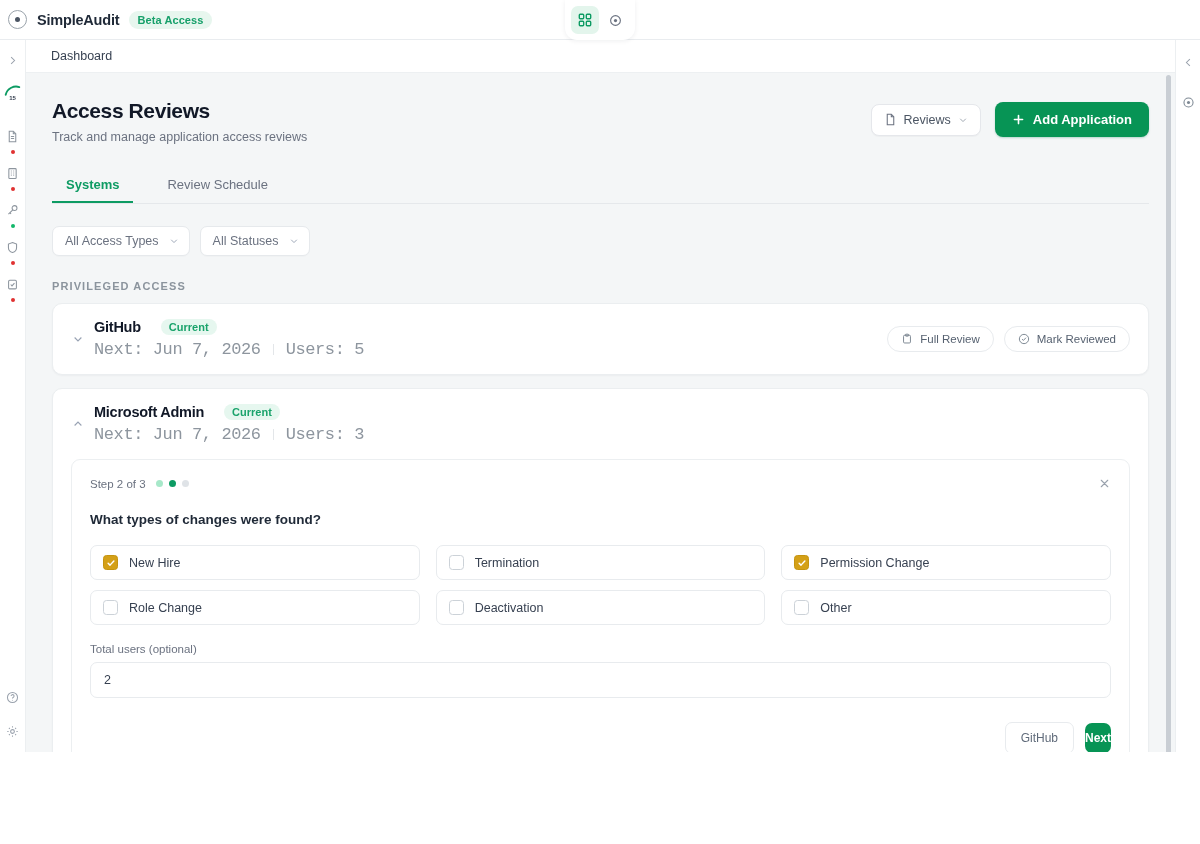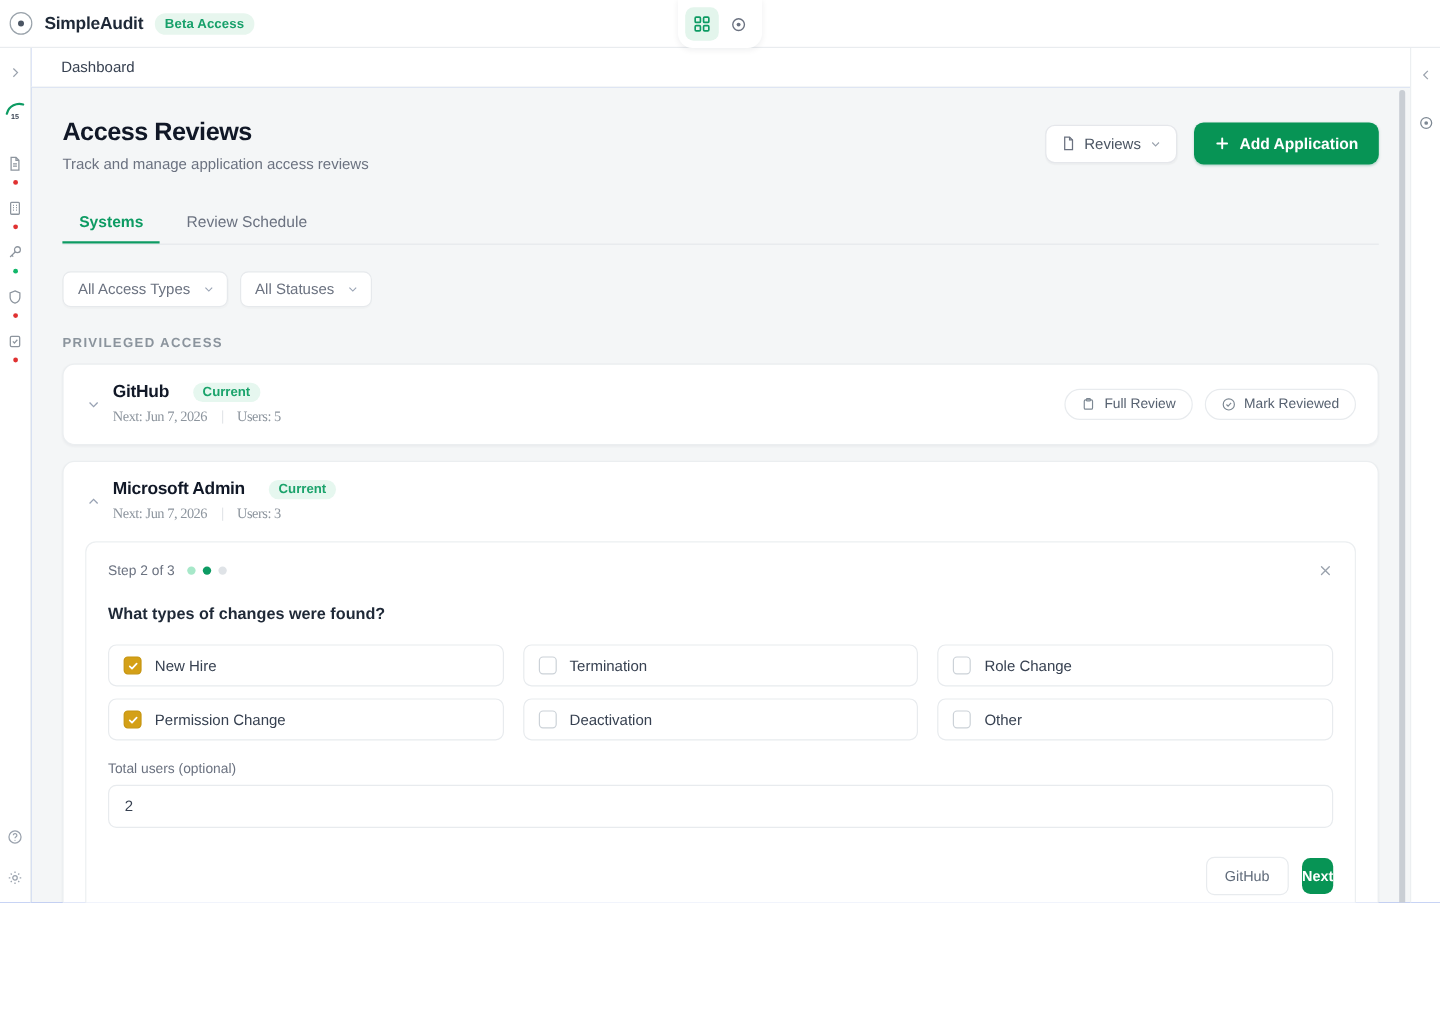--- a/index.html
+++ b/index.html
@@ -105,21 +105,21 @@
     box-shadow:0 1px 1px rgba(16,24,40,.03);
   }
   .btn-add{
     display:flex;align-items:center;gap:8px;
     background:#079455;border:none;border-radius:8px;
     padding:10px 17px;font-size:13px;color:#fff;font-weight:700;
     box-shadow:0 1px 2px rgba(5,122,85,.25);
   }
 
   
-  .tabs{ display:flex; gap:8px; margin-top:24px; border-bottom:1px solid #e5e8eb; }
+  .tabs{ display:flex; gap:20px; margin-top:24px; border-bottom:1px solid #e5e8eb; }
   .tab{ font-size:13px; color:#6b7280; padding:9px 14px 11px; font-weight:500; }
   .tab.active{ color:#0d9b63; font-weight:600; box-shadow: inset 0 -2px 0 0 #0d9b63; }
 
   
   .filters{ display:flex; gap:10px; margin-top:22px; }
   .select{
     position:relative; background:#fff; border:1px solid #e6e9ec; border-radius:7px;
     padding:7px 30px 7px 12px; font-size:12.5px; color:#6b7280;
     box-shadow:0 1px 1px rgba(16,24,40,.02);
   }
@@ -138,21 +138,21 @@
   .card-head{ display:flex; align-items:center; padding:15px 18px 15px 14px; }
   .caret{ width:22px; display:flex; justify-content:center; color:#98a2b3; flex:0 0 22px; }
   .card-info{ padding-left:5px; }
   .title-line{ display:flex; align-items:center; gap:20px; }
   .app-name{ font-size:14.5px; font-weight:700; color:#111827; letter-spacing:-0.25px; }
   .badge-current{
     background:#e6f7ef; color:#1aa36b; font-size:11px; font-weight:600;
     padding:2px 8px; border-radius:9px;
   }
   .meta-line{ display:flex; align-items:center; gap:12px; margin-top:5px; }
-  .meta{ font-size:12px; color:#8d959e; font-family:Liberation Serif, serif; letter-spacing:-0.4px;text-align:center; }
+  .meta{ font-size:17px; color:#8d959e; font-family:Liberation Mono, monospace; letter-spacing:-0.4px;text-align:center; }
   .meta-div{ width:1px; height:11px; background:#e3e6e9; }
   .card-actions{ margin-left:auto; display:flex; gap:10px; }
   .btn-ghost{
     display:flex;align-items:center;gap:7px;
     background:#fff;border:1px solid #e8ebee;border-radius:16px;
     padding:6px 13px;font-size:11.5px;color:#566170;font-weight:500;
   }
 
   
   .wizard{
@@ -456,33 +456,33 @@
                     <path d="M3.4 8.4l3 3 6.2-6.6"></path>
                   </svg>
               </span>
               <span>New Hire</span>
             </div>
             <div class="opt">
               <span class="cb"></span>
               <span>Termination</span>
             </div>
             <div class="opt">
-              <span class="cb"></span>
-              <span>Role Change</span>
-            </div>
-            <div class="opt">
               <span class="cb checked">
                 <svg width="10" height="10" viewBox="0 0 16 16" fill="none" stroke="#fff" stroke-width="2.3" stroke-linecap="round" stroke-linejoin="round">
                     <path d="M3.4 8.4l3 3 6.2-6.6"></path>
                   </svg>
               </span>
               <span>Permission Change</span>
             </div>
             <div class="opt">
               <span class="cb"></span>
+              <span>Role Change</span>
+            </div>
+            <div class="opt">
+              <span class="cb"></span>
               <span>Deactivation</span>
             </div>
             <div class="opt">
               <span class="cb"></span>
               <span>Other</span>
             </div>
           </div>
 
           <div class="field-label">Total users (optional)</div>
           <div class="field">2</div>

